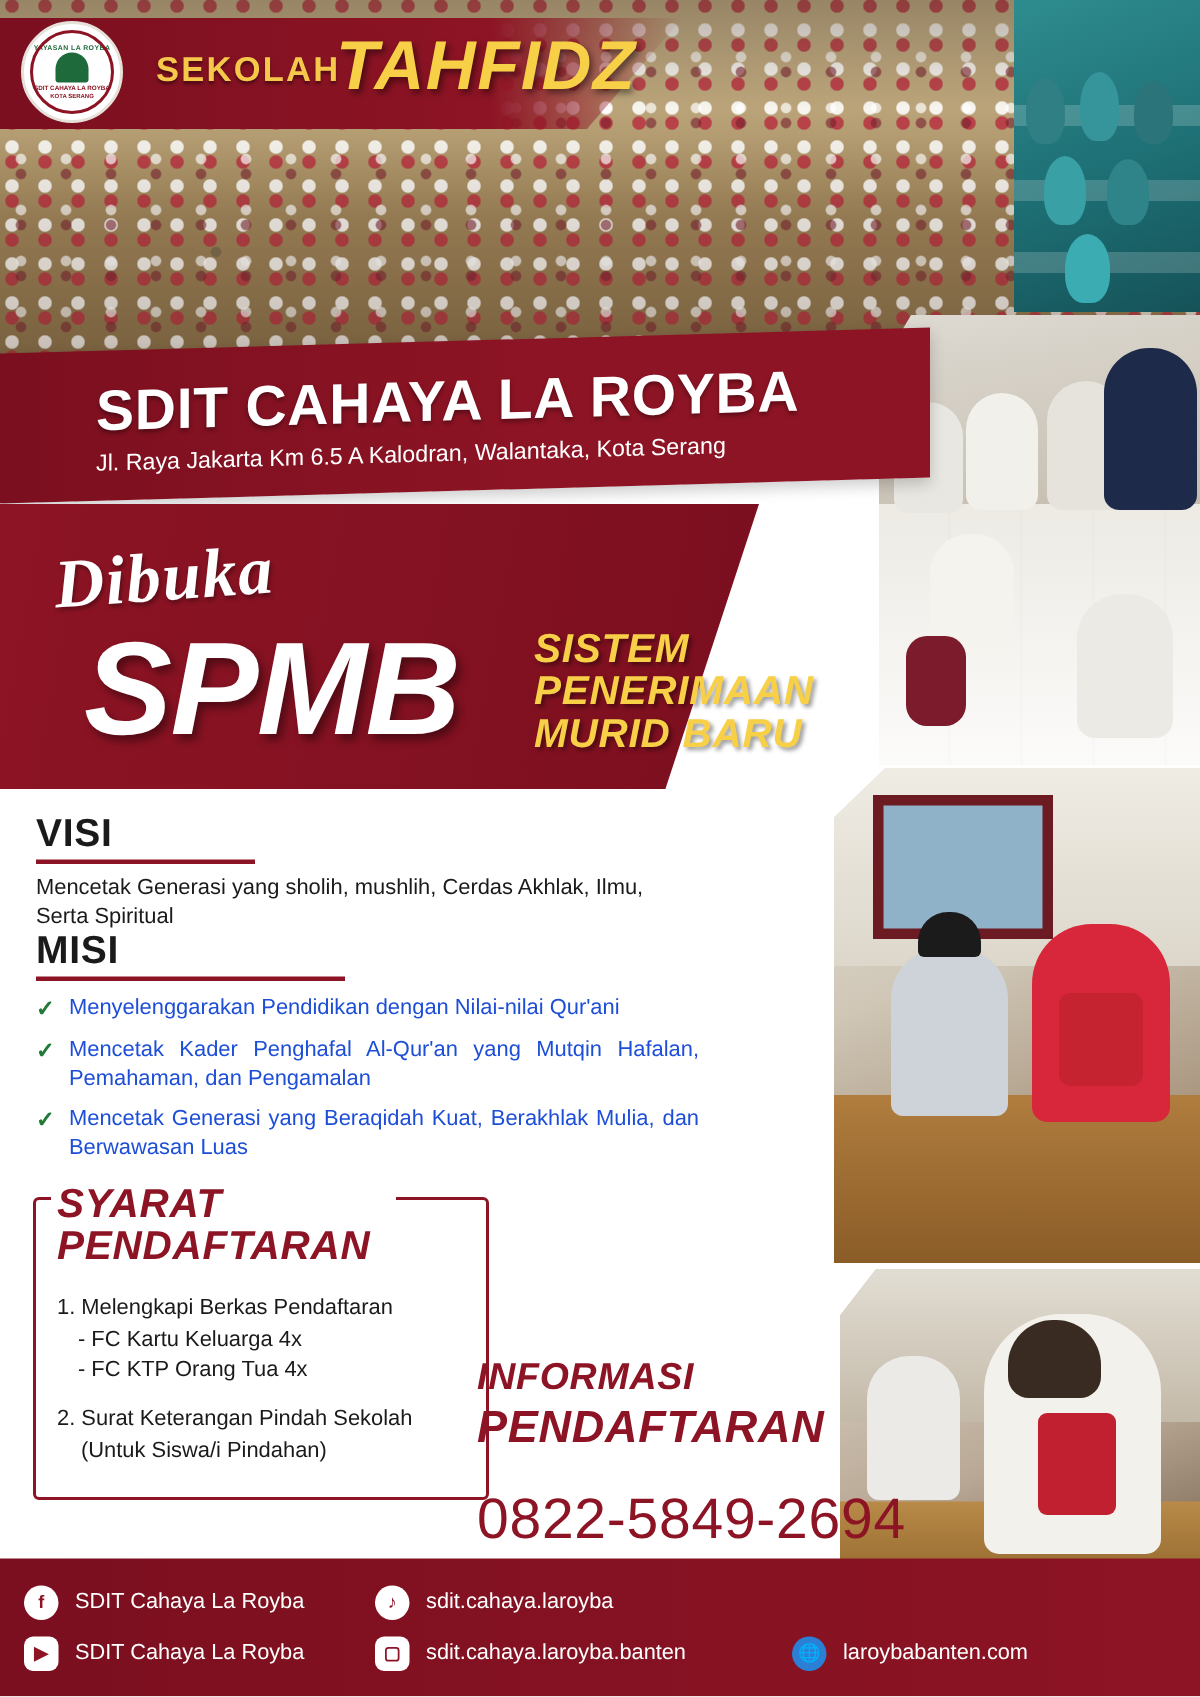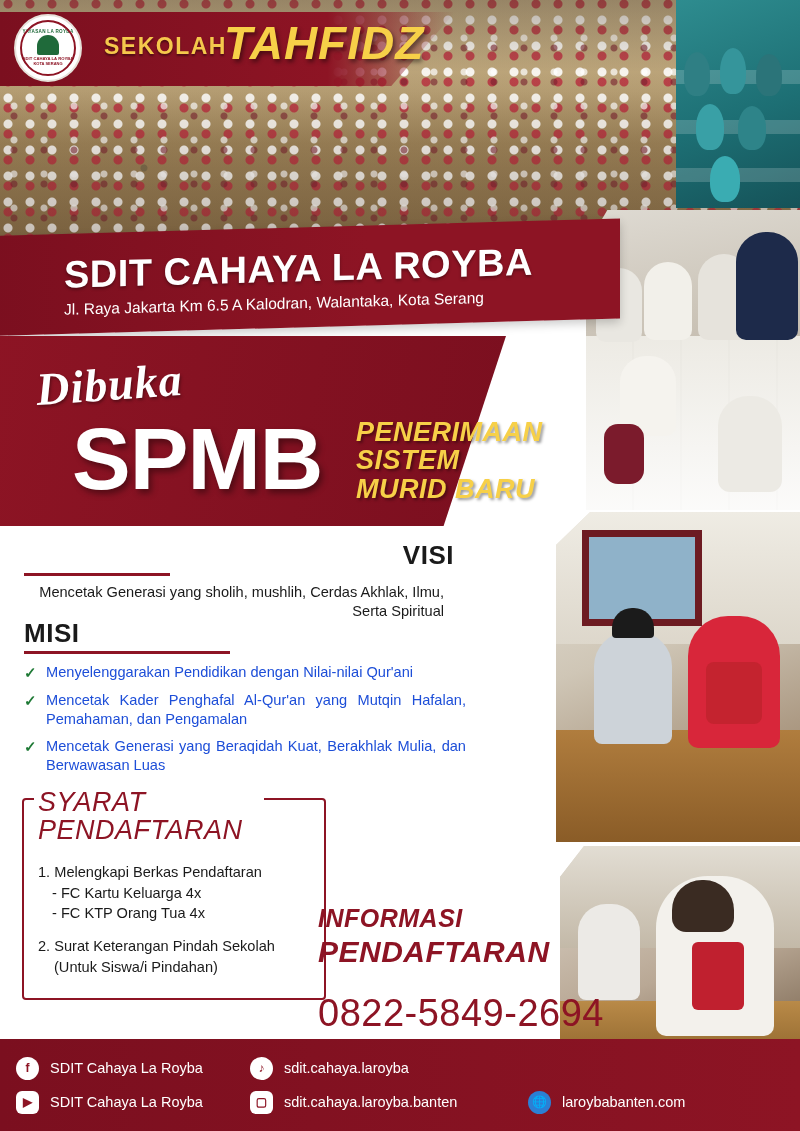--- a/index.html
+++ b/index.html
@@ -134,58 +134,58 @@
     background: linear-gradient(100deg,#8d1424 0%, #7b0f1f 100%);
     clip-path: polygon(0 0, 100% 0, 88% 100%, 0 100%);
   }
   .dibuka {
     position:absolute; left:36px; top:358px; color:#fff; font-size:46px;
     font-family:"Liberation Serif", serif; font-style:italic; font-weight:700;
     letter-spacing:1px; transform: rotate(-4deg);
     text-shadow: 1px 2px 3px rgba(0,0,0,.35);
   }
   .spmb {
-    position:absolute; left:72px; top:408px; color:#fff; font-size:88px;
-    font-weight:700; letter-spacing:-1px; 
+    position:absolute; left:56px; top:408px; color:#fff; font-size:88px;
+    font-weight:700; letter-spacing:-1px; font-style:italic;
     text-shadow: 3px 4px 6px rgba(0,0,0,.4);
   }
   .sistem {
     position:absolute; left:356px; top:418px; color:#f7d048;
     font-size:27px; font-weight:700; line-height:1.05; font-style:italic;
     letter-spacing:.5px;
     text-shadow: 2px 2px 3px rgba(0,0,0,.4);
   }
 
   
   .sec { position:absolute; left:24px; }
   .sec-title {
     font-size:26px; font-weight:700; color:#1a1a1a; letter-spacing:.5px;
   }
   .rule { height:3px; background:#8d1424; margin-top:2px; }
   .body-text { font-size:14.6px; color:#1a1a1a; line-height:1.32; }
 
-  #visi { top:540px; width:430px;text-align:right; }
+  #visi { top:540px; width:430px; }
   #visi .rule { width:146px; }
   #visi .body-text { margin-top:7px; width: 420px; }
 
   #misi { top:618px; width:470px; }
   #misi .rule { width:206px; }
   .misi-list { margin-top:9px; }
   .misi-item { display:flex; gap:8px; margin-bottom:8px; width:442px; }
   .check { color:#1f7a36; font-size:15px; font-weight:700; line-height:1.3; flex:0 0 14px; }
   .misi-item .txt { font-size:14.6px; line-height:1.32; color:#1d4ed8; text-align:justify; }
 
   
   .syarat-box {
     position:absolute; left:22px; top:798px; width:304px; height:202px;
     border:2px solid #8d1424; border-radius:4px; background:#fff;
   }
   .syarat-head {
     position:absolute; left:34px; top:786px; width:230px;
-    color:#8d1424; font-size:27px; font-weight:400; font-style:italic;
+    color:#8d1424; font-size:27px; font-weight:700; font-style:italic;
     line-height:1.05; letter-spacing:.5px; background:#fff; padding:2px 6px 4px 4px;
     z-index:3;
   }
   .syarat-body { position:absolute; left:38px; top:862px; width:282px; z-index:3; }
   .req { font-size:14.6px; color:#1a1a1a; line-height:1.42; }
   .req .sub { padding-left:14px; display:block; }
   .req2 { margin-top:12px; }
   .req2 .sub2 { padding-left:16px; display:block; }
 
   
@@ -285,22 +285,22 @@
   <div class="name-band"></div>
   <div class="name-inner">
     <div class="school-name">SDIT CAHAYA LA ROYBA</div>
     <div class="school-addr">Jl. Raya Jakarta Km 6.5 A Kalodran, Walantaka, Kota Serang</div>
   </div>
 
   <div class="spmb-band"></div>
   <div class="dibuka">Dibuka</div>
   <div class="spmb">SPMB</div>
   <div class="sistem">
+    <div>SISTEM</div>
     <div>PENERIMAAN</div>
-    <div>SISTEM</div>
     <div>MURID BARU</div>
   </div>
 
   <div class="sec" id="visi">
     <div class="sec-title">VISI</div>
     <div class="rule"></div>
     <div class="body-text">Mencetak Generasi yang sholih, mushlih, Cerdas Akhlak, Ilmu, Serta Spiritual</div>
   </div>
 
   <div class="sec" id="misi">

